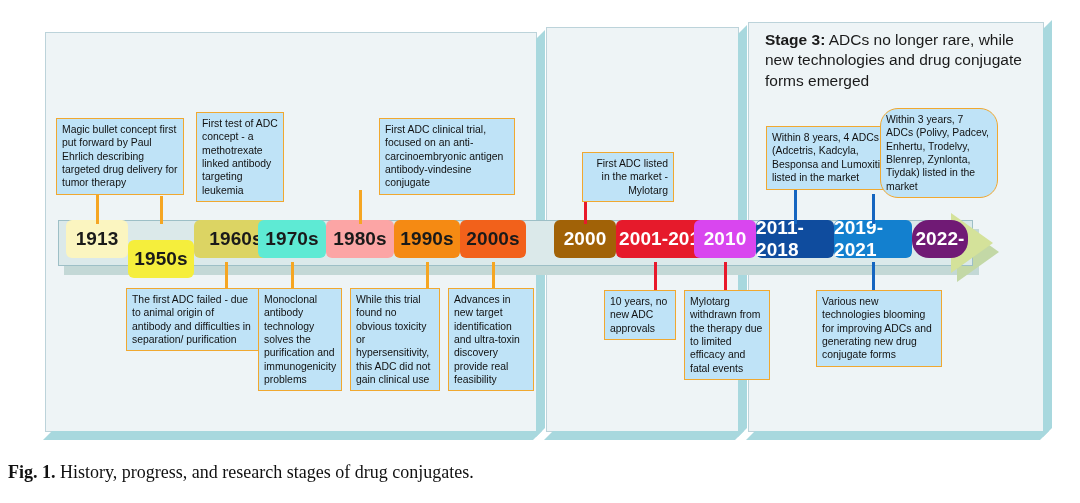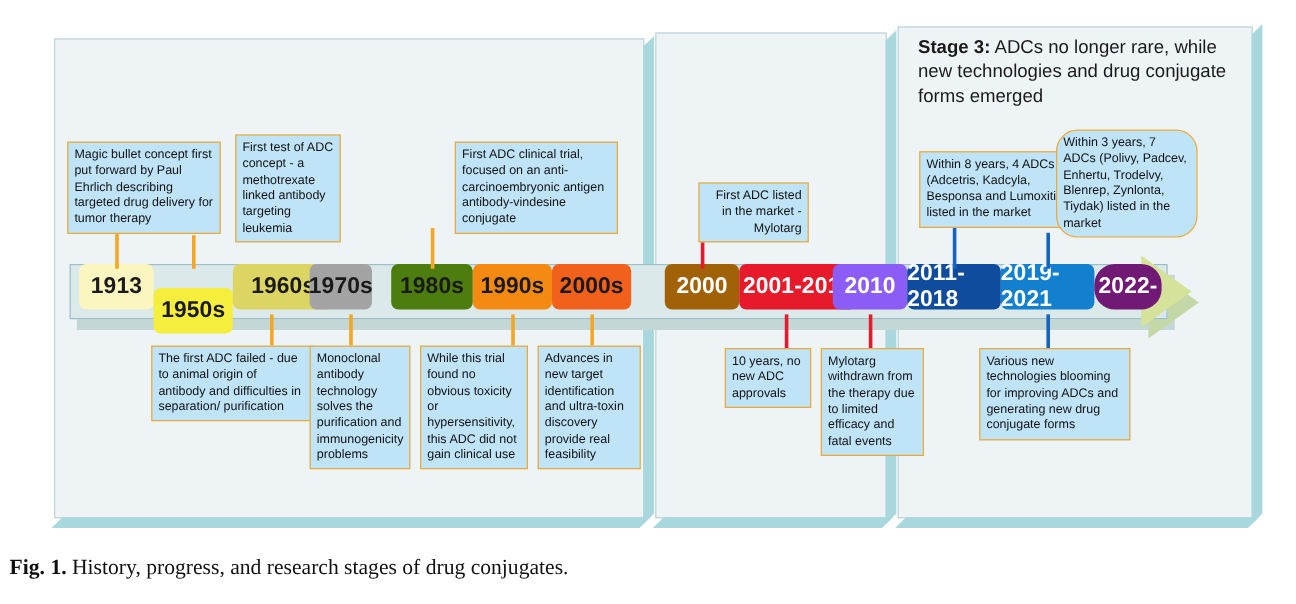--- a/index.html
+++ b/index.html
@@ -63,27 +63,27 @@
 
   <div id="bar-shadow"></div>
   <div id="bar-frame"></div>
   <div id="arrow-shadow"></div>
   <div id="arrow-head"></div>
 
   <div id="segments-layer">
       <div class="seg" style="left: 66px; width: 62px; background: rgb(251, 245, 192); color: rgb(26, 26, 26);">1913</div>
       <div class="seg" style="left: 128px; width: 66px; background: rgb(245, 238, 60); color: rgb(26, 26, 26); margin-top: 20px;">1950s</div>
       <div class="seg" style="left: 194px; width: 84px; background: rgb(220, 212, 99); color: rgb(26, 26, 26); text-align: center;">1960s</div>
-      <div class="seg" style="left: 258px; width: 52px; background: #a3a3a3; color: rgb(26, 26, 26);">1970s</div>
-      <div class="seg" style="left: 326px; width: 68px; background: #4d7c0f; color: rgb(26, 26, 26);">1980s</div>
+      <div class="seg" style="left: 258px; width: 68px; background: #5eead4; color: rgb(26, 26, 26);">1970s</div>
+      <div class="seg" style="left: 326px; width: 68px; background: #fca5a5; color: rgb(26, 26, 26);">1980s</div>
       <div class="seg" style="left: 394px; width: 66px; background: rgb(245, 138, 19); color: rgb(26, 26, 26);">1990s</div>
       <div class="seg" style="left: 460px; width: 66px; background: rgb(242, 97, 27); color: rgb(26, 26, 26);">2000s</div>
       <div class="seg" style="left: 554px; width: 62px; background: #a16207; color: rgb(255, 255, 255);">2000</div>
       <div class="seg" style="left: 616px; width: 98px; background: rgb(230, 26, 43); color: rgb(255, 255, 255);">2001-2010</div>
-      <div class="seg" style="left: 694px; width: 62px; background: #8b5cf6; color: rgb(255, 255, 255);">2010</div>
+      <div class="seg" style="left: 694px; width: 62px; background: #d946ef; color: rgb(255, 255, 255);">2010</div>
       <div class="seg" style="left: 756px; width: 78px; background: rgb(15, 76, 158); color: rgb(255, 255, 255);">2011-2018</div>
       <div class="seg" style="left: 834px; width: 78px; background: rgb(19, 128, 207); color: rgb(255, 255, 255);">2019-2021</div>
       <div class="seg" style="left: 912px; width: 56px; background: #701a75; color: rgb(255, 255, 255); border-radius: 17px;">2022-</div>
     </div>
   <div id="leads-layer">
       <div class="lead" style="background: rgb(245, 166, 35); left: 95.5px; top: 190px; height: 34px;"></div>
       <div class="lead" style="background: rgb(245, 166, 35); left: 159.5px; top: 196px; height: 28px;"></div>
       <div class="lead" style="background: rgb(245, 166, 35); left: 358.5px; top: 190px; height: 34px;"></div>
       <div class="lead" style="background: rgb(232, 25, 44); left: 583.5px; top: 196px; height: 28px;"></div>
       <div class="lead" style="background: rgb(21, 101, 192); left: 793.5px; top: 190px; height: 34px;"></div>

